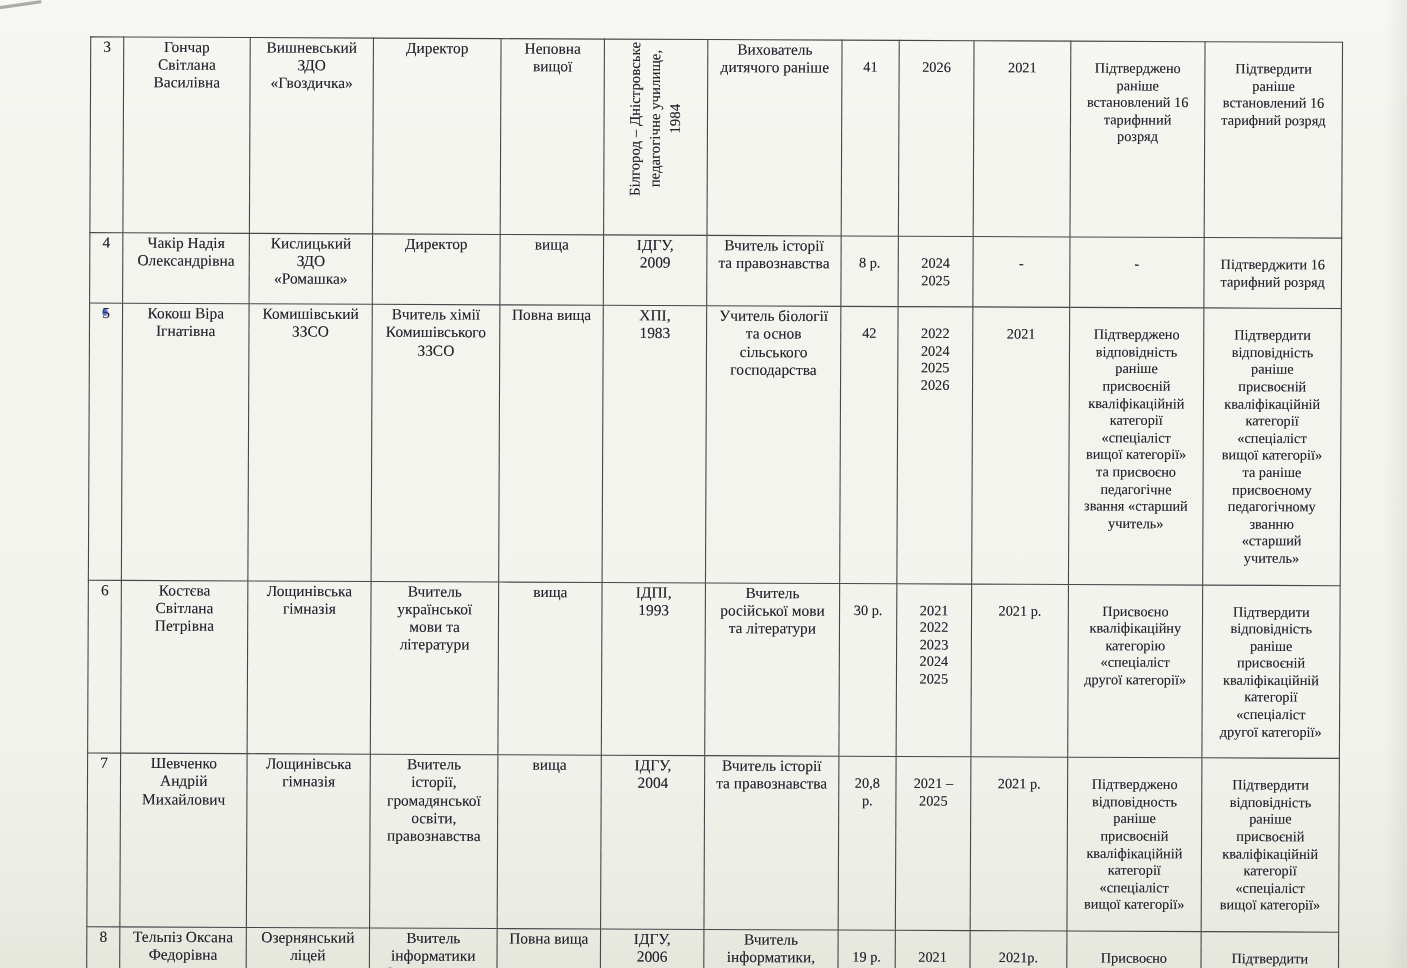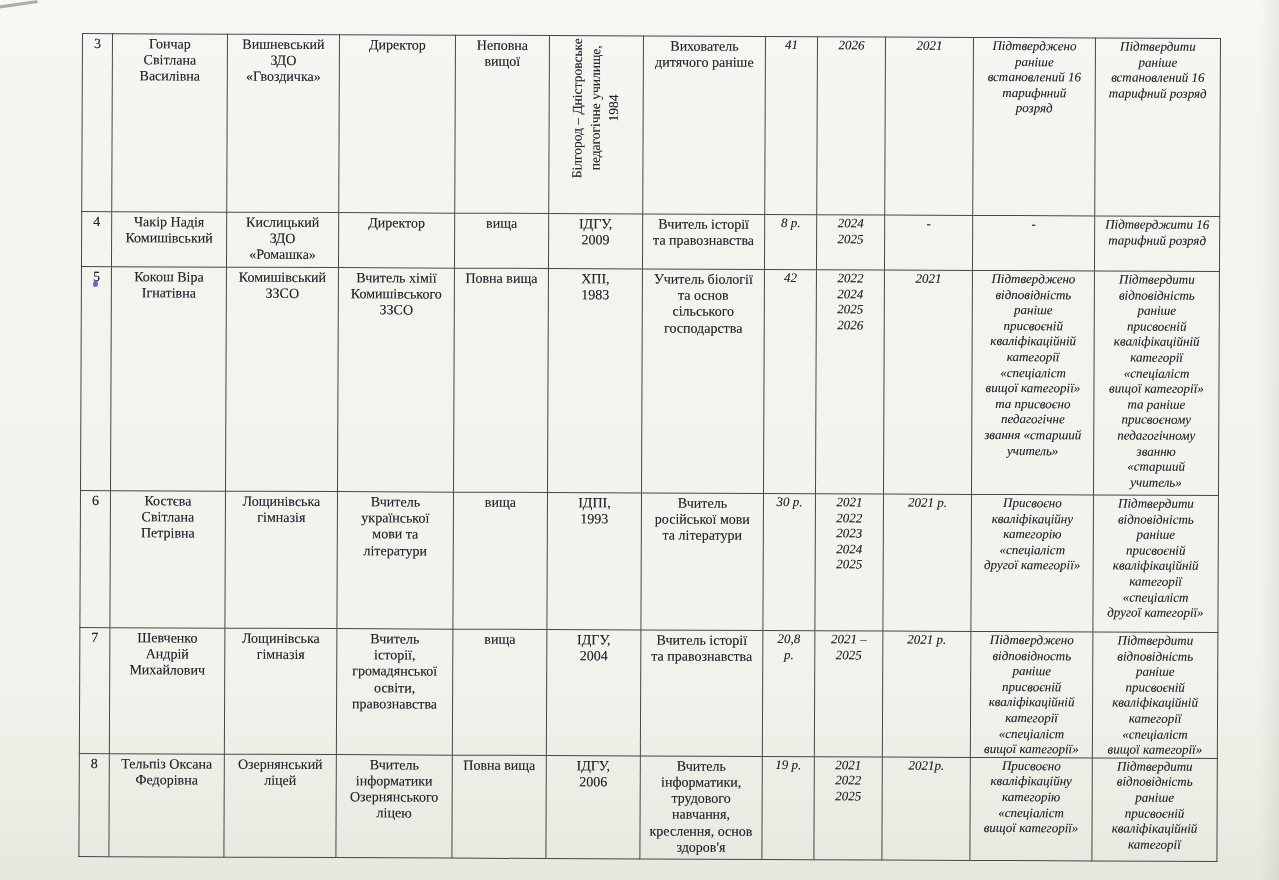--- a/index.html
+++ b/index.html
@@ -39,21 +39,21 @@
   table.doc td{
     border:1px solid var(--grid);
     vertical-align:top;text-align:center;
     padding:2px 5px;
     font-size:14px;line-height:1.16;
     color:var(--ink);
     white-space:pre-line;
     text-shadow:0 0 .6px rgba(35,36,60,.45);
     overflow:visible;
   }
-  table.doc td.R{font-size:13px;line-height:1.2;padding:0 6px;font-style:italic;}
+  table.doc td.R{font-size:13px;line-height:1.2;padding:16px 6px;}
   tr.r0{height:178px;}
   tr.r1{height:55px;}
   tr.r2{height:224px;}
   tr.r3{height:137px;}
   tr.r4{height:122px;}
   tr.r5{height:103px;}
   td.vcell{vertical-align:middle;}
   td.vcell .vtext{
     display:inline-block;
     writing-mode:vertical-rl;
@@ -110,21 +110,21 @@
 тарифнний
 розряд</td>
         <td class="R">Підтвердити
 раніше
 встановлений 16
 тарифний розряд</td>
       </tr>
       <tr class="r1">
         <td class="L">4</td>
         <td class="L">Чакір Надія
-Комишівський</td>
+Олександрівна</td>
         <td class="L">Кислицький
 ЗДО
 «Ромашка»</td>
         <td class="L">Директор</td>
         <td class="L">вища</td>
         <td class="L">ІДГУ,
 2009</td>
         <td class="L">Вчитель історії
 та правознавства</td>
         <td class="R">8 р.</td>

